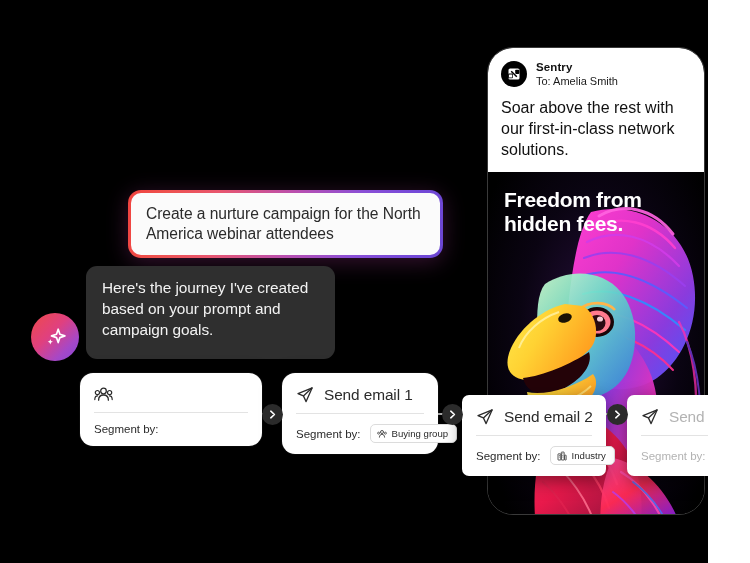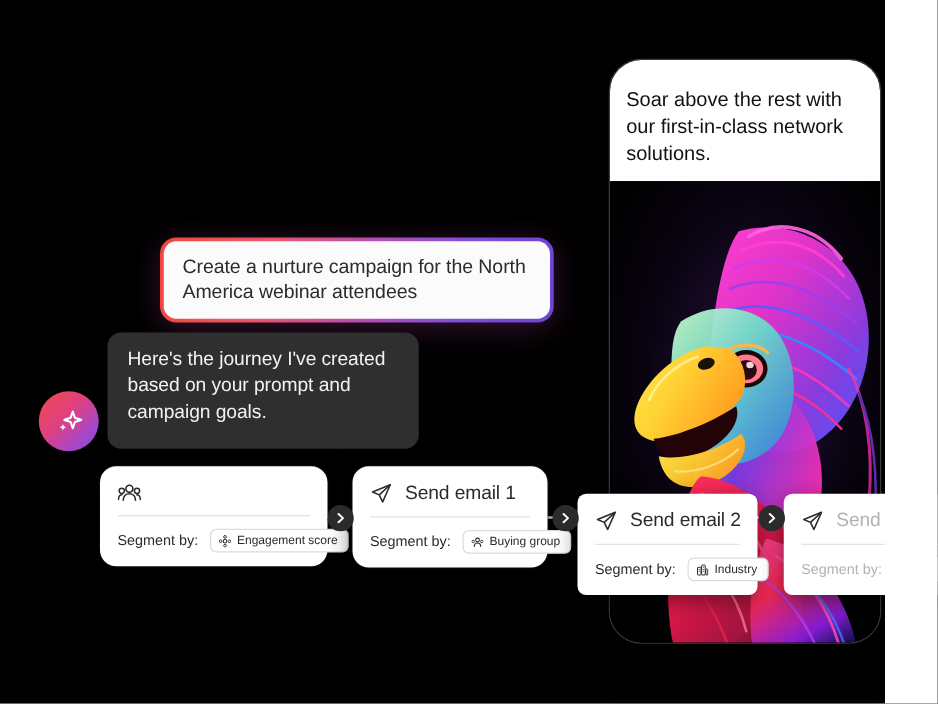--- a/index.html
+++ b/index.html
@@ -158,20 +158,35 @@
   svg { display: block; }
 </style>
 </head>
 <body>
 
 <div id="stage">
 
   <div id="phone">
 
     <div id="phone-header">
+      <div class="hdr-top">
+        <div class="brand-logo">
+          <svg width="14" height="14" viewBox="0 0 14 14">
+            <rect x="1.5" y="1.5" width="11" height="11" rx="1.6" fill="#ffffff"></rect>
+            <path d="M4.2 4.2 L9.8 9.8" stroke="#000" stroke-width="1.5"></path>
+            <rect x="1.2" y="6.6" width="4.6" height="4.6" rx="0.8" fill="#000"></rect>
+            <rect x="2.0" y="7.4" width="3.1" height="3.1" rx="0.5" fill="#fff"></rect>
+            <rect x="8.2" y="2.7" width="4.2" height="4.2" rx="0.8" fill="#000"></rect>
+          </svg>
+        </div>
+        <div class="brand-meta">
+          <div class="brand-name">Sentry</div>
+          <div class="brand-to">To: Amelia Smith</div>
+        </div>
+      </div>
       <div class="hdr-sub">Soar above the rest with our first-in-class network solutions.</div>
     </div>
 
     <div id="phone-body">
       <svg id="eagle" viewBox="0 0 218 390" preserveAspectRatio="xMidYMid slice">
         <defs>
           <radialGradient id="glow" cx="52%" cy="42%" r="62%">
             <stop offset="0%" stop-color="#2a1040"></stop>
             <stop offset="60%" stop-color="#0a0412"></stop>
             <stop offset="100%" stop-color="#000000"></stop>
@@ -267,20 +282,21 @@
           <path d="M126 320 C148 336 166 366 172 390" stroke="#b63cf0" stroke-width="2" fill="none"></path>
           <path d="M146 310 C168 326 184 352 192 382" stroke="#3f7bff" stroke-width="1.8" fill="none"></path>
         </g>
 
         <g opacity="0.75" stroke-linecap="round">
           <path d="M192 150 C206 176 212 216 208 258" stroke="#ff2fb0" stroke-width="2.4" fill="none"></path>
           <path d="M200 170 C212 198 216 238 212 276" stroke="#7b3ce8" stroke-width="2" fill="none"></path>
         </g>
       </svg>
 
+      <div id="headline">Freedom from hidden fees.</div>
     </div>
   </div>
 
   <div id="prompt-bubble">
     <div id="prompt-inner">
       <div id="prompt-text">Create a nurture campaign for the North America webinar attendees</div>
     </div>
   </div>
 
   <div id="reply-bubble">
@@ -309,32 +325,20 @@
           <circle cx="3.4" cy="6.6" r="2.1" fill="none" stroke="#2b2b2b" stroke-width="1.2"></circle>
           <path d="M0.8 13.6 C0.8 11 2 9.8 3.6 9.8" fill="none" stroke="#2b2b2b" stroke-width="1.2" stroke-linecap="round"></path>
           <circle cx="15.6" cy="6.6" r="2.1" fill="none" stroke="#2b2b2b" stroke-width="1.2"></circle>
           <path d="M18.2 13.6 C18.2 11 17 9.8 15.4 9.8" fill="none" stroke="#2b2b2b" stroke-width="1.2" stroke-linecap="round"></path>
         </svg>
       </span>
     </div>
     <div class="fc-divider"></div>
     <div class="fc-foot">
       <span class="fc-seglabel">Segment by:</span>
-      <span class="fc-chip">
-        <span>
-          <svg width="10" height="10" viewBox="0 0 12 12">
-            <circle cx="6" cy="6" r="1.7" fill="none" stroke="#2b2b2b" stroke-width="1"></circle>
-            <circle cx="6" cy="1.8" r="1.3" fill="none" stroke="#2b2b2b" stroke-width="0.9"></circle>
-            <circle cx="6" cy="10.2" r="1.3" fill="none" stroke="#2b2b2b" stroke-width="0.9"></circle>
-            <circle cx="1.8" cy="6" r="1.3" fill="none" stroke="#2b2b2b" stroke-width="0.9"></circle>
-            <circle cx="10.2" cy="6" r="1.3" fill="none" stroke="#2b2b2b" stroke-width="0.9"></circle>
-          </svg>
-        </span>
-        <span>Engagement score</span>
-      </span>
     </div>
   </div>
   <div class="connector" style="left:262px;">
     <svg width="9" height="9" viewBox="0 0 9 9">
       <path d="M2.8 1.2 L6.4 4.5 L2.8 7.8" fill="none" stroke="#fff" stroke-width="1.6" stroke-linecap="round" stroke-linejoin="round"></path>
     </svg>
   </div>
 
   <div class="flow-card fc-soft" style="left:282px; width:156px;">
     <div class="fc-head">

